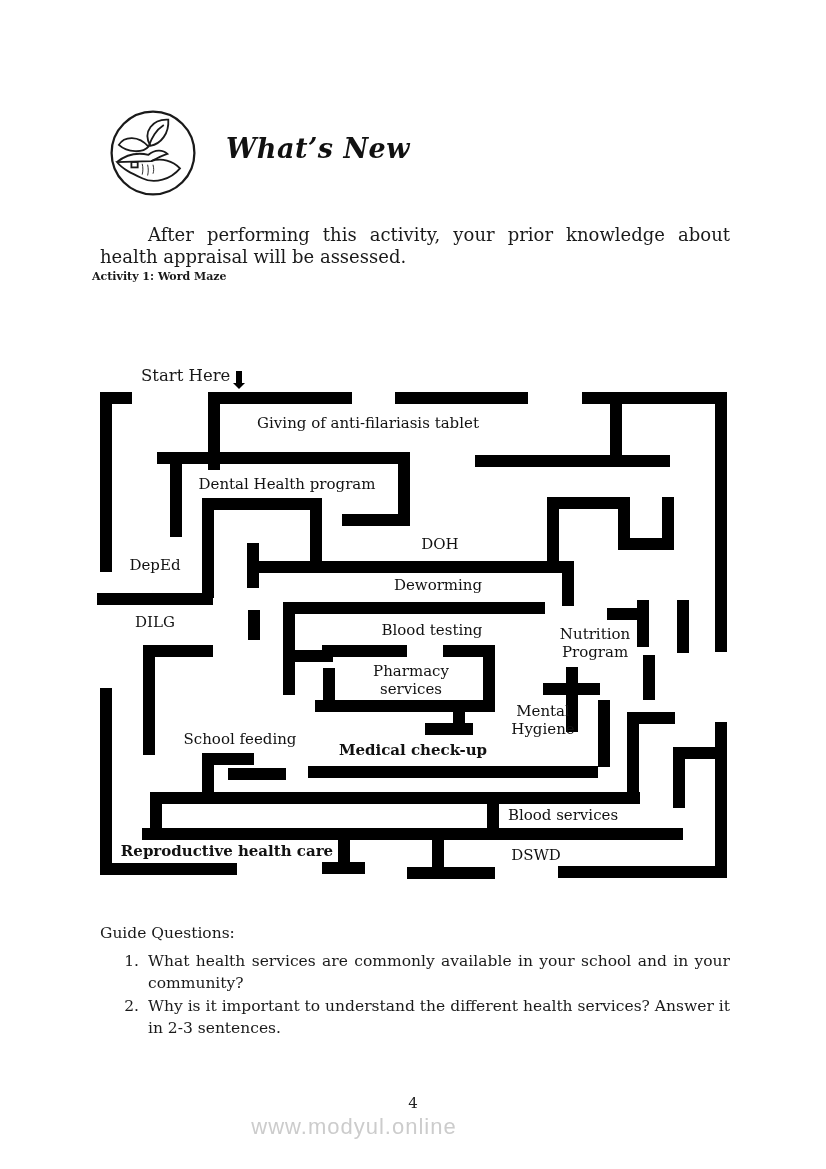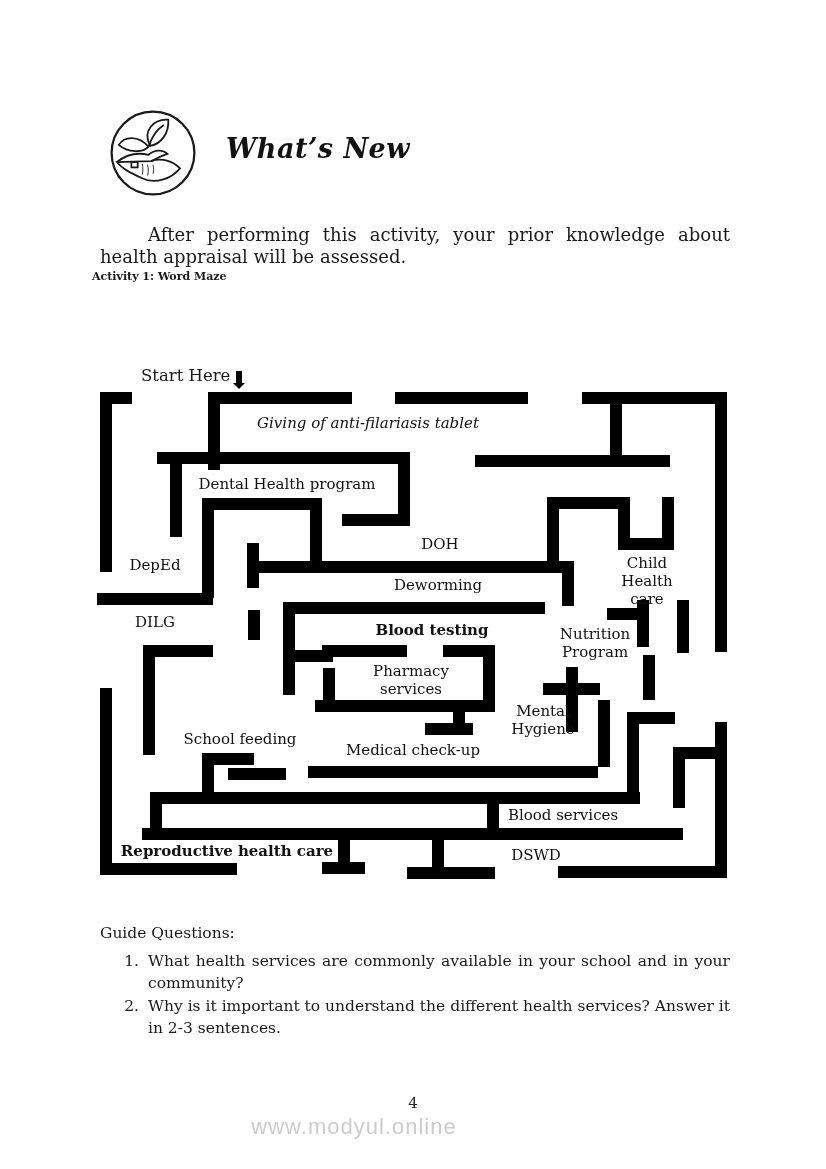--- a/index.html
+++ b/index.html
@@ -166,37 +166,35 @@
       <div class="wall" style="left: 131px; top: 380px; width: 58px; height: 12px;"></div>
       <div class="wall" style="left: 53px; top: 404px; width: 490px; height: 12px;"></div>
       <div class="wall" style="left: 53px; top: 404px; width: 12px; height: 38px;"></div>
       <div class="wall" style="left: 45px; top: 440px; width: 541px; height: 12px;"></div>
       <div class="wall" style="left: 390px; top: 404px; width: 12px; height: 36px;"></div>
       <div class="wall" style="left: 241px; top: 452px; width: 12px; height: 24px;"></div>
       <div class="wall" style="left: 225px; top: 474px; width: 43px; height: 12px;"></div>
       <div class="wall" style="left: 335px; top: 452px; width: 12px; height: 27px;"></div>
       <div class="wall" style="left: 310px; top: 479px; width: 88px; height: 12px;"></div>
       <div class="wall" style="left: 461px; top: 478px; width: 167px; height: 12px;"></div>
-      <div class="maze-label" style="left: 271px; top: 35px; font-style: italic;">Giving of anti-filariasis tablet</div>
+      <div class="maze-label" style="left: 271px; top: 35px;">Giving of anti-filariasis tablet</div>
       <div class="maze-label" style="left: 190px; top: 96px;">Dental Health program</div>
       <div class="maze-label" style="left: 343px; top: 156px;">DOH</div>
       <div class="maze-label" style="left: 58px; top: 177px;">DepEd</div>
       <div class="maze-label" style="left: 341px; top: 197px;">Deworming</div>
-      <div class="maze-label" style="left: 550px; top: 193px;">Child Health
-care</div>
       <div class="maze-label" style="left: 58px; top: 234px; text-align: right;">DILG</div>
-      <div class="maze-label" style="left: 335px; top: 242px; font-weight: bold;">Blood testing</div>
+      <div class="maze-label" style="left: 335px; top: 242px;">Blood testing</div>
       <div class="maze-label" style="left: 498px; top: 255px;">Nutrition
 Program</div>
       <div class="maze-label" style="left: 314px; top: 292px;">Pharmacy
 services</div>
       <div class="maze-label" style="left: 446px; top: 332px;">Mental
 Hygiene</div>
       <div class="maze-label" style="left: 143px; top: 351px;">School feeding</div>
-      <div class="maze-label" style="left: 316px; top: 362px;">Medical check-up</div>
+      <div class="maze-label" style="left: 316px; top: 362px; font-weight: bold;">Medical check-up</div>
       <div class="maze-label" style="left: 466px; top: 427px;">Blood services</div>
       <div class="maze-label" style="left: 130px; top: 463px; font-weight: bold;">Reproductive health care</div>
       <div class="maze-label" style="left: 439px; top: 467px;">DSWD</div>
     </div>
 
   <div class="guide-heading">Guide Questions:</div>
 
   <div class="guide-list">
     <div class="guide-item">
       <div class="guide-num">1.</div>

